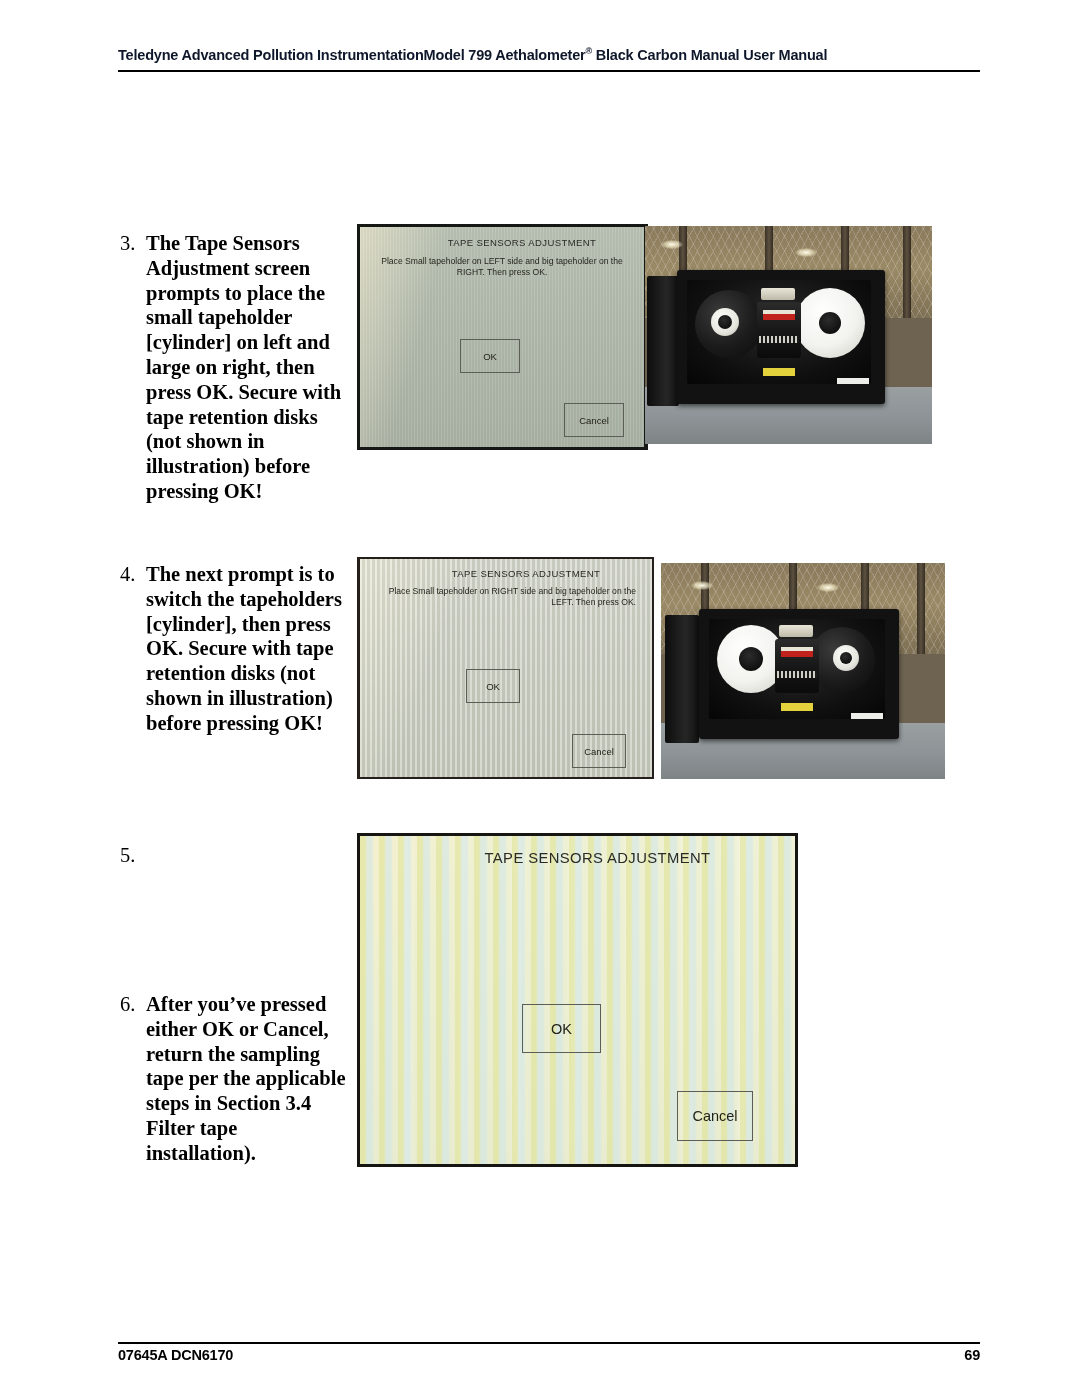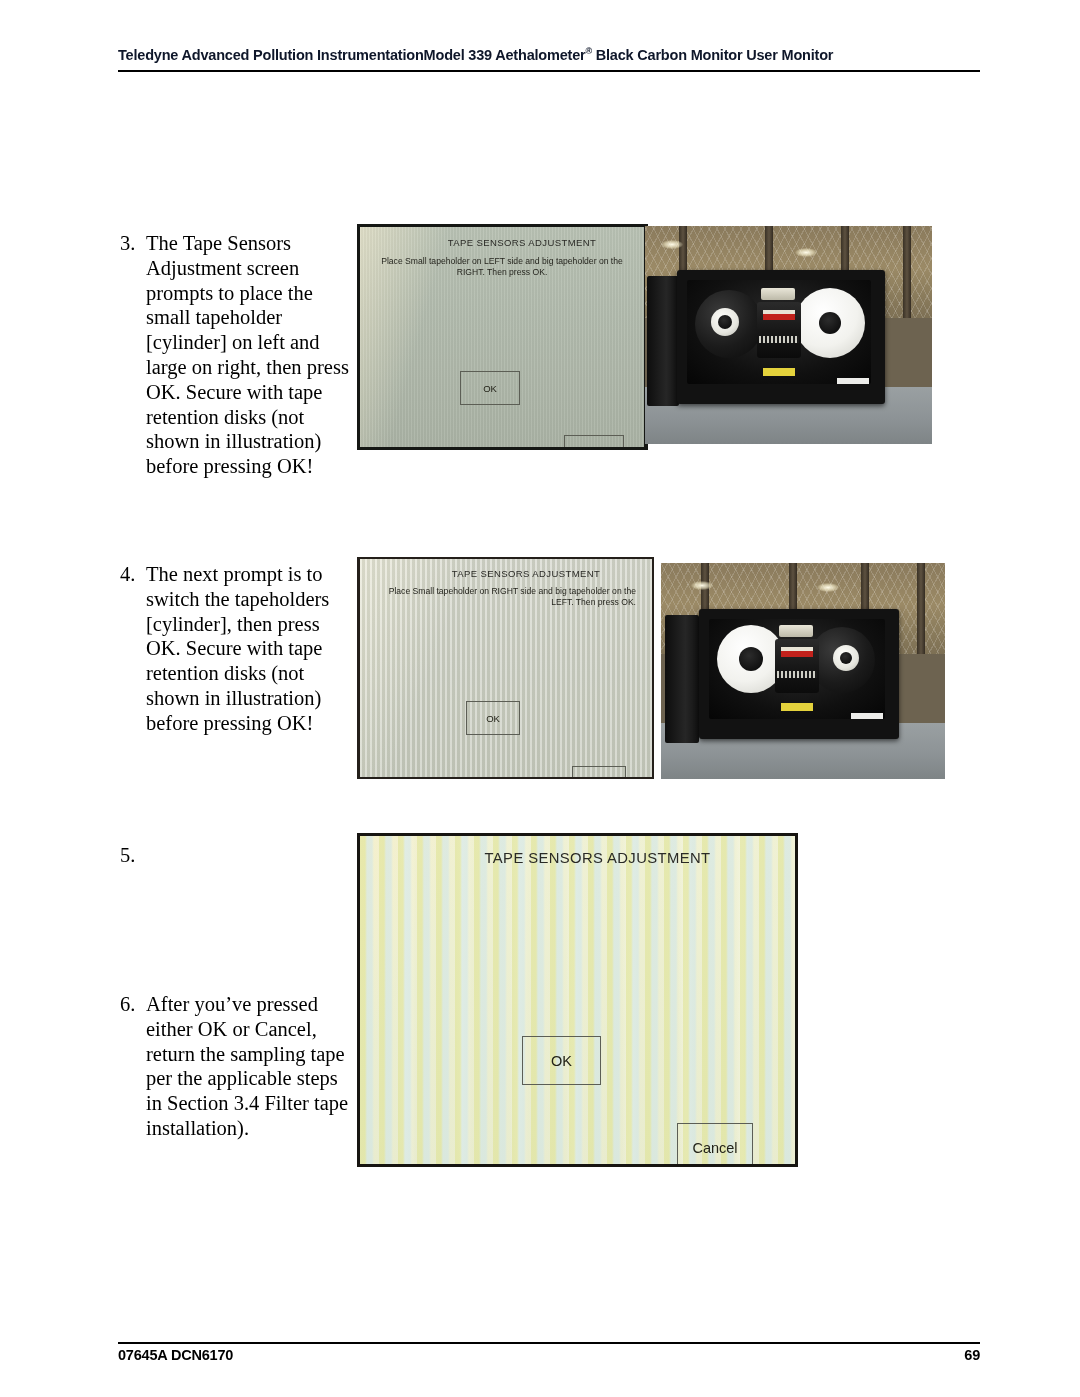--- a/index.html
+++ b/index.html
@@ -94,20 +94,21 @@
   .step .num {
     position: absolute;
     left: 0;
     top: 0;
     width: 26px;
     text-align: left;
   }
   .step .body {
     display: block;
     margin-left: 26px;
+    font-weight: bold;
   }
   #step-3 { left: 120px; top: 231px; }
   #step-4 { left: 120px; top: 562px; }
   #step-5 { left: 120px; top: 843px; }
   #step-6 { left: 120px; top: 992px; }
 
   
   .figure {
     position: absolute;
     overflow: hidden;
@@ -146,21 +147,20 @@
     position: absolute;
     box-sizing: border-box;
     border: 1px solid #5c5e55;
     display: flex;
     align-items: center;
     justify-content: center;
     font-family: "Liberation Sans", sans-serif;
     color: #232319;
     background: transparent;
     z-index: 3;
-    margin-top: 32px;
   }
 
   
   #fig-lcd-1 { left: 357px; top: 224px; width: 291px; height: 226px; }
   #fig-lcd-1 .lcd {
     width: 100%; height: 100%;
     background:
       linear-gradient(105deg, rgba(255,245,215,0.55) 0%, rgba(255,245,215,0.0) 26%),
       linear-gradient(180deg, #b9c2b4 0%, #b2bbad 40%, #aab3a5 100%);
     border: 3px solid #151714;
@@ -326,21 +326,21 @@
   #fig-photo-1 { left: 645px; top: 226px; width: 287px; height: 218px; }
   #fig-photo-2 { left: 661px; top: 563px; width: 284px; height: 216px; }
 </style>
 </head>
 <body>
 
 <div class="page">
 
   <div class="running-header">
     <span class="hdr-left">Teledyne Advanced Pollution Instrumentation</span>
-    <span class="hdr-right"><span>Model 339 Aethalometer</span><sup>®</sup><span> Black Carbon Monitor User Monitor</span></span>
+    <span class="hdr-right"><span>Model 799 Aethalometer</span><sup>®</sup><span> Black Carbon Manual User Manual</span></span>
   </div>
   <div class="header-rule"></div>
 
 
   <div class="step" id="step-3">
     <span class="num">3.</span>
     <span class="body">The Tape Sensors Adjustment screen prompts to place the small tapeholder [cylinder] on left and large on right, then press OK. Secure with tape retention disks (not shown in illustration) before pressing OK!</span>
   </div>
 
   <div class="step" id="step-4">

